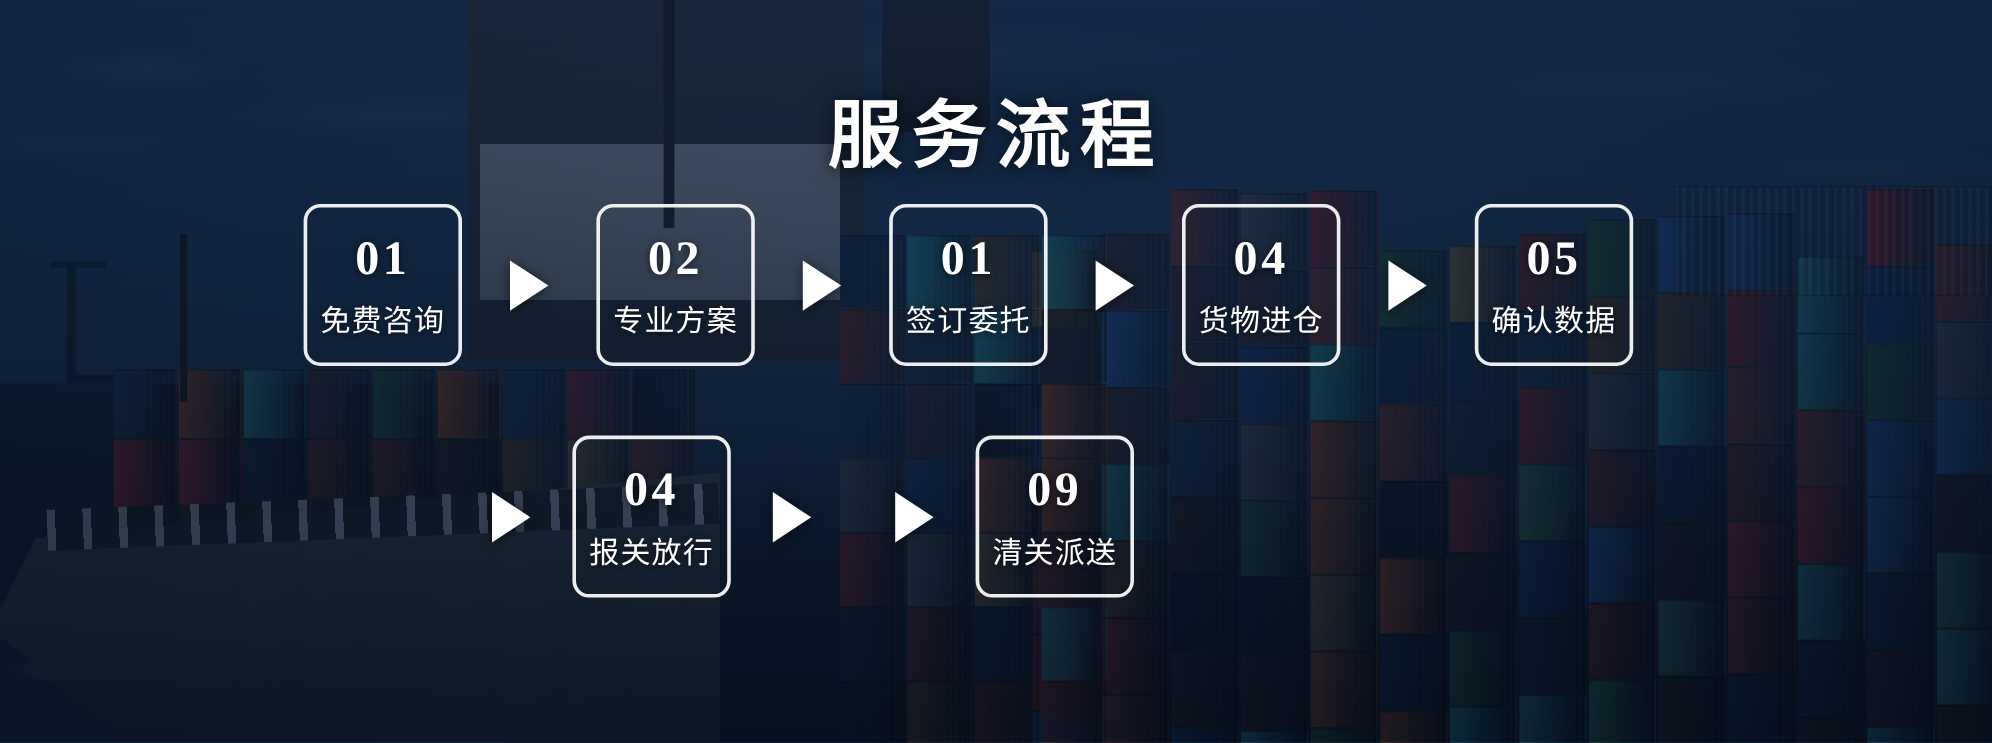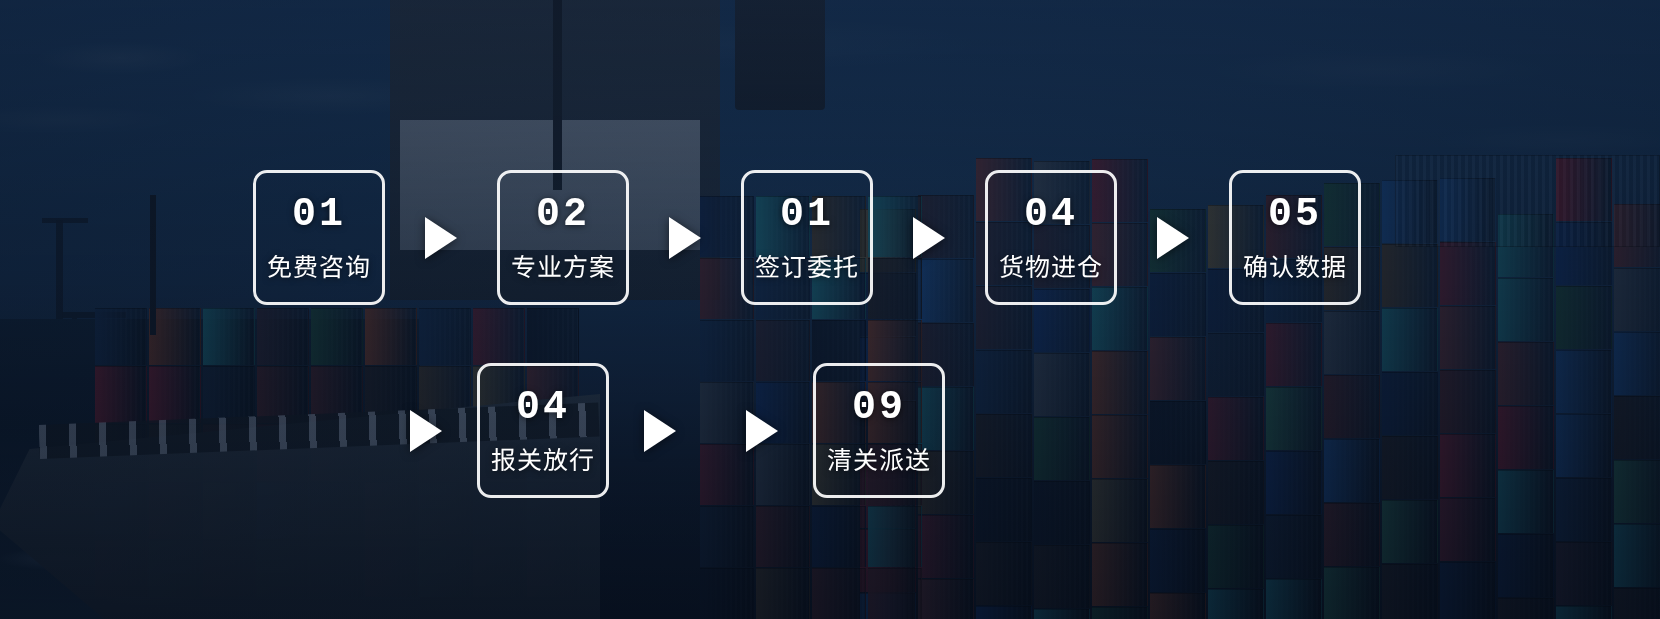--- a/index.html
+++ b/index.html
@@ -131,21 +131,21 @@
     border-radius:14px;
     box-sizing:border-box;
     display:flex;flex-direction:column;
     align-items:center;justify-content:center;
     color:#fff;
     text-shadow:0 1px 6px rgba(0,0,0,.6);
   }
   .step-num{
     font-size:40px;font-weight:bold;letter-spacing:3px;line-height:1;
     margin-bottom:20px;
-    font-family:Liberation Mono, monospace;
+    font-family:Liberation Serif, serif;
   }
   .step-label{
     font-size:25px;line-height:1;letter-spacing:1px;white-space:nowrap;
     font-family:"DejaVu Sans","Liberation Sans",sans-serif;
   }
 
   .arrow{
     width:112px;
     display:flex;align-items:center;justify-content:center;
   }
@@ -431,20 +431,21 @@
         <div class="ctr" style="height: 60px; background: linear-gradient(90deg, rgb(47, 159, 168), rgba(0, 0, 0, 0.25)), repeating-linear-gradient(90deg, rgba(255, 255, 255, 0.06) 0px, rgba(255, 255, 255, 0.06) 2px, rgba(0, 0, 0, 0.08) 2px, rgba(0, 0, 0, 0.08) 5px); margin-bottom: 1px;"></div>
       </div>
       <div style="position: absolute; left: 1395px; top: 155px; width: 265px; height: 92px; background: repeating-linear-gradient(90deg, rgba(255, 255, 255, 0.08) 0px, rgba(255, 255, 255, 0.08) 3px, rgba(0, 0, 0, 0.1) 3px, rgba(0, 0, 0, 0.1) 7px); box-shadow: rgba(0, 0, 0, 0.3) 0px 0px 0px 1px inset; opacity: 0.95;"></div>
     </div>
 
   <div class="bg-layer tint"></div>
   <div class="bg-layer tint2"></div>
 
   <div class="content">
 
+    <div class="title">服务流程</div>
 
     <div class="row row1" id="row1">
         <div class="step">
           <div class="step-num">01</div>
           <div class="step-label">免费咨询</div>
         </div>
         <div class="arrow">
           <div class="tri"></div>
         </div>
         <div class="step">

